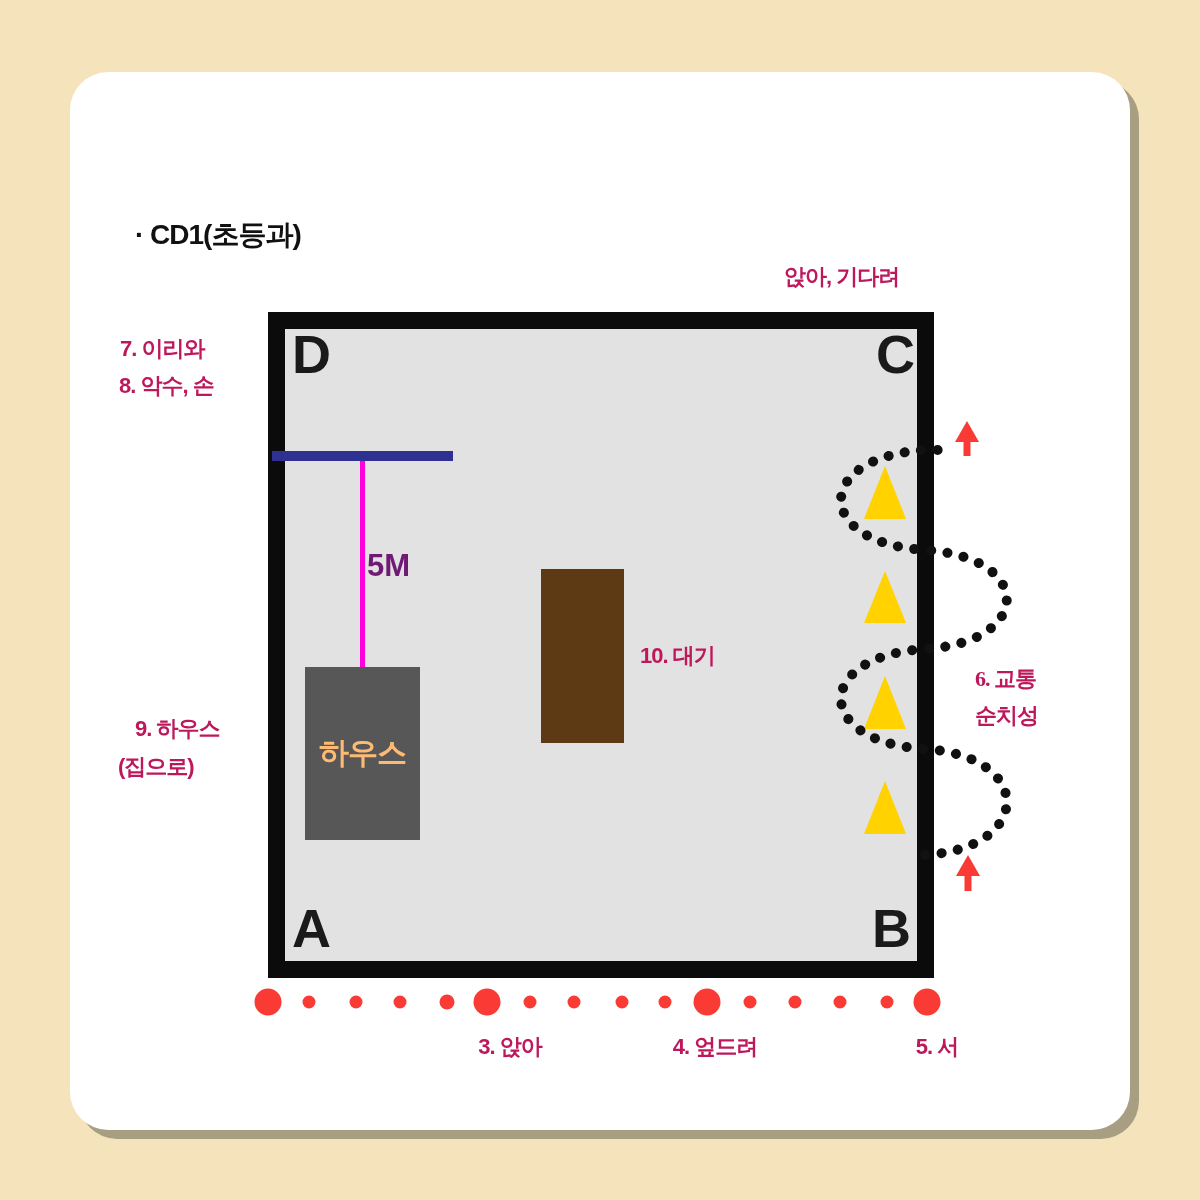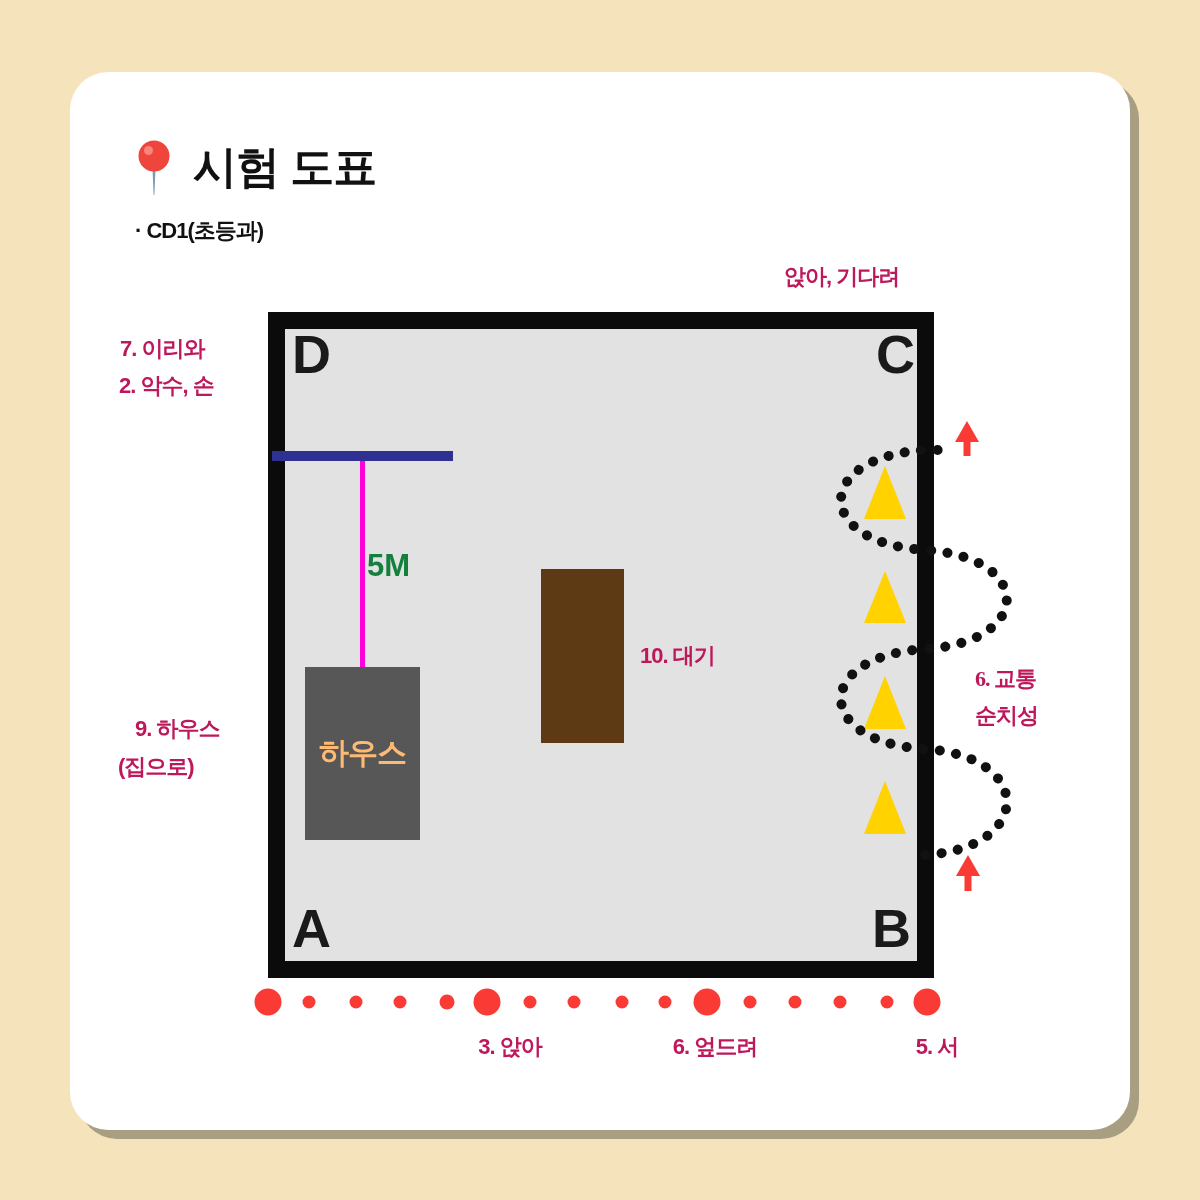--- a/index.html
+++ b/index.html
@@ -15,21 +15,21 @@
     background:#ffffff;border-radius:38px;
     box-shadow:9px 9px 0 #a89e82;
   }
   .title-row{position:absolute;left:137px;top:138px;display:flex;align-items:center;gap:22px;}
   .pin{width:34px;height:58px;display:block;}
   .page-title{
     margin:0;font-size:44px;font-weight:800;color:#111111;letter-spacing:-1px;
   }
   .subtitle{
     position:absolute;left:135px;top:216px;
-    font-size:22px;font-weight:700;color:#111111;letter-spacing:-1px;
+    font-size:28px;font-weight:700;color:#111111;letter-spacing:-1px;
   }
   .field{
     position:absolute;left:268px;top:312px;width:666px;height:666px;
     box-sizing:border-box;background:#e2e2e2;border:17px solid #0b0b0b;
   }
   .corner{
     position:absolute;font-size:54px;line-height:1;font-weight:600;color:#1a1a1a;
   }
   .corner-d{left:292px;top:327px;}
   .corner-c{left:876px;top:327px;}
@@ -50,67 +50,59 @@
   .lbl-sit3{left:464px;top:1028px;width:92px;text-align:center;}
   .lbl-down4{left:650px;top:1028px;width:130px;text-align:center;}
   .lbl-stand5{left:893px;top:1028px;width:88px;text-align:center;}
   .bar-blue{
     position:absolute;left:272px;top:451px;width:181px;height:10px;background:#2e3191;
   }
   .line-magenta{
     position:absolute;left:360px;top:461px;width:5px;height:206px;background:#ff00dc;
   }
   .lbl-5m{
-    position:absolute;left:367px;top:548px;font-size:31px;font-weight:700;color:#15803d;
+    position:absolute;left:367px;top:548px;font-size:31px;font-weight:700;color:#701a75;
   }
   .house-box{
     position:absolute;left:305px;top:667px;width:115px;height:173px;background:#575757;
     display:flex;align-items:center;justify-content:center;
   }
   .house-box span{
     font-size:30px;font-weight:700;color:#fdba74;letter-spacing:-1px;
   }
   .brown-box{
     position:absolute;left:541px;top:569px;width:83px;height:174px;background:#5d3a13;
   }
   .overlay{position:absolute;left:0;top:0;pointer-events:none;}
 </style>
 </head>
 <body>
 
 <div class="canvas">
 
   <div class="card"></div>
 
-  <div class="title-row">
-    <svg class="pin" viewBox="0 0 34 58" aria-hidden="true">
-      <polygon points="15.5,30 18.5,30 17.4,56 16.6,56" fill="#7e9bb0"></polygon>
-      <circle cx="17" cy="17" r="15.5" fill="#ef453c"></circle>
-      <circle cx="11.5" cy="11.5" r="4.5" fill="#f8847c"></circle>
-    </svg>
-    <h1 class="page-title">시험 도표</h1>
-  </div>
   <div class="subtitle">· CD1(초등과)</div>
 
   <div class="field"></div>
   <div class="corner corner-d">D</div>
   <div class="corner corner-c">C</div>
   <div class="corner corner-a">A</div>
   <div class="corner corner-b">B</div>
 
   <div class="glabel lbl-sitwait">앉아, 기다려</div>
   <div class="glabel lbl-come">7. 이리와</div>
-  <div class="glabel lbl-hand">2. 악수, 손</div>
+  <div class="glabel lbl-hand">8. 악수, 손</div>
   <div class="glabel lbl-house9">9. 하우스</div>
   <div class="glabel lbl-housep">(집으로)</div>
   <div class="glabel lbl-wait">10. 대기</div>
   <div class="glabel lbl-traffic1">6. 교통</div>
   <div class="glabel lbl-traffic2">순치성</div>
   <div class="glabel lbl-sit3">3. 앉아</div>
-  <div class="glabel lbl-down4">6. 엎드려</div>
+  <div class="glabel lbl-down4">4. 엎드려</div>
   <div class="glabel lbl-stand5">5. 서</div>
 
   <div class="bar-blue"></div>
   <div class="line-magenta"></div>
   <div class="lbl-5m">5M</div>
 
   <div class="house-box">
     <span>하우스</span>
   </div>
 

